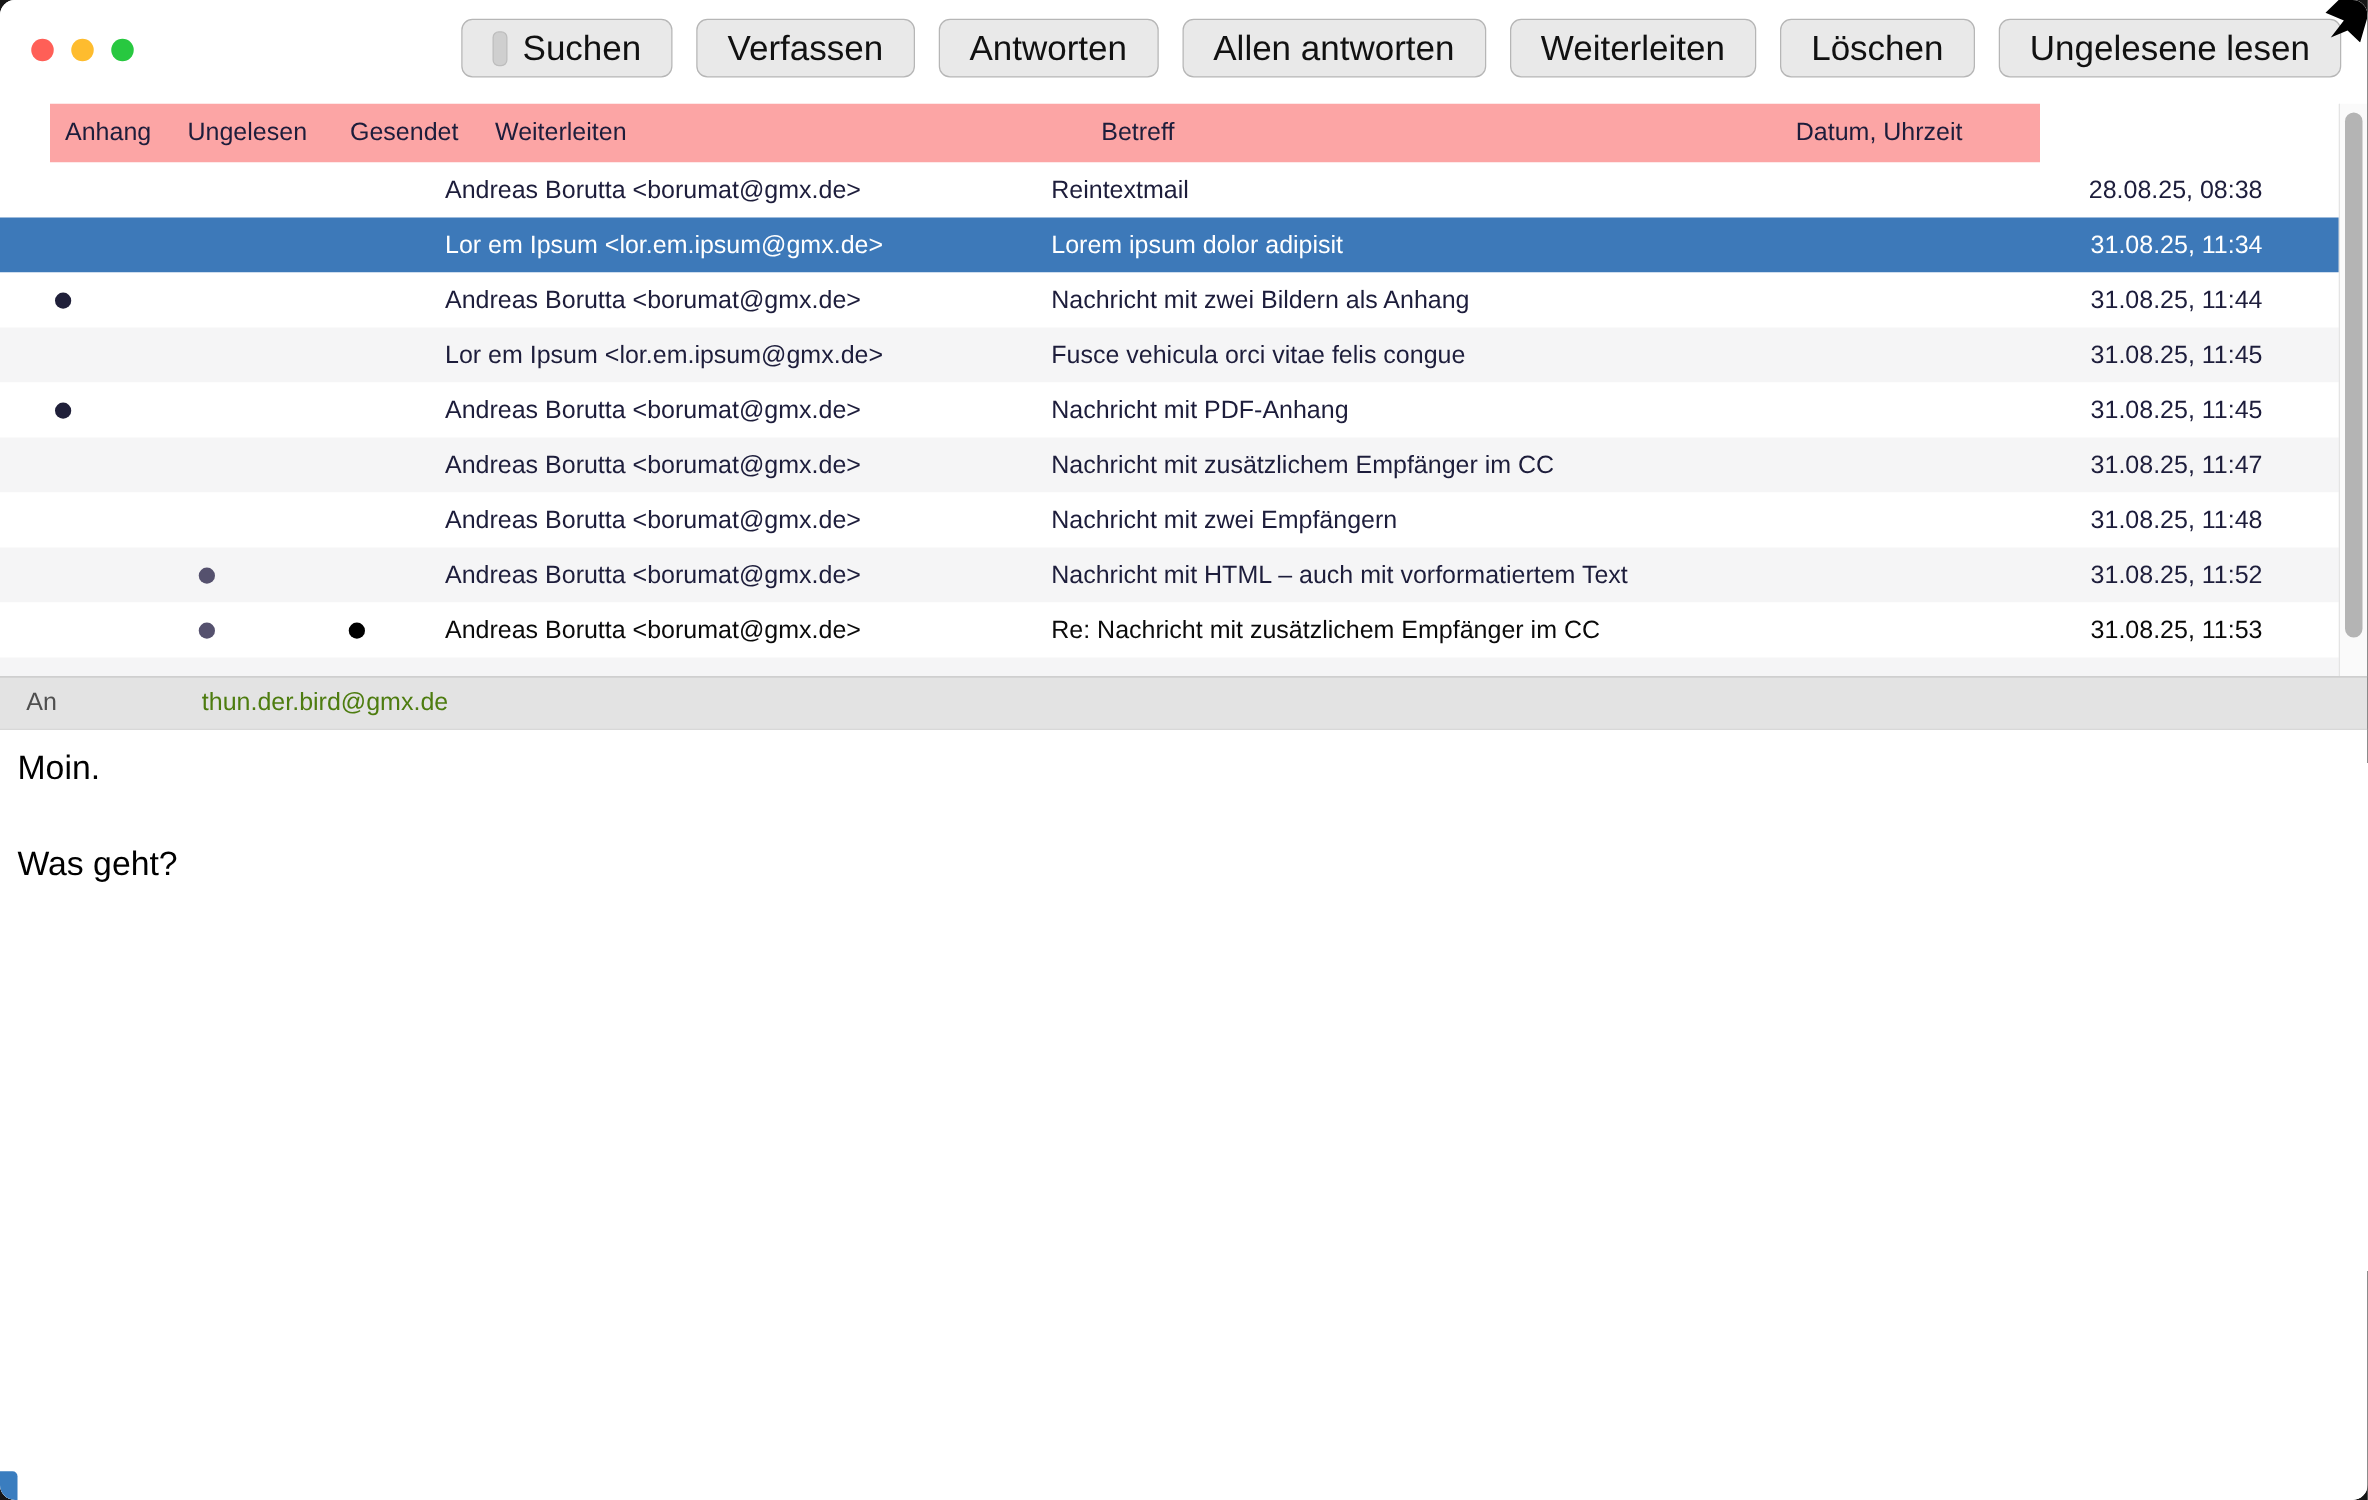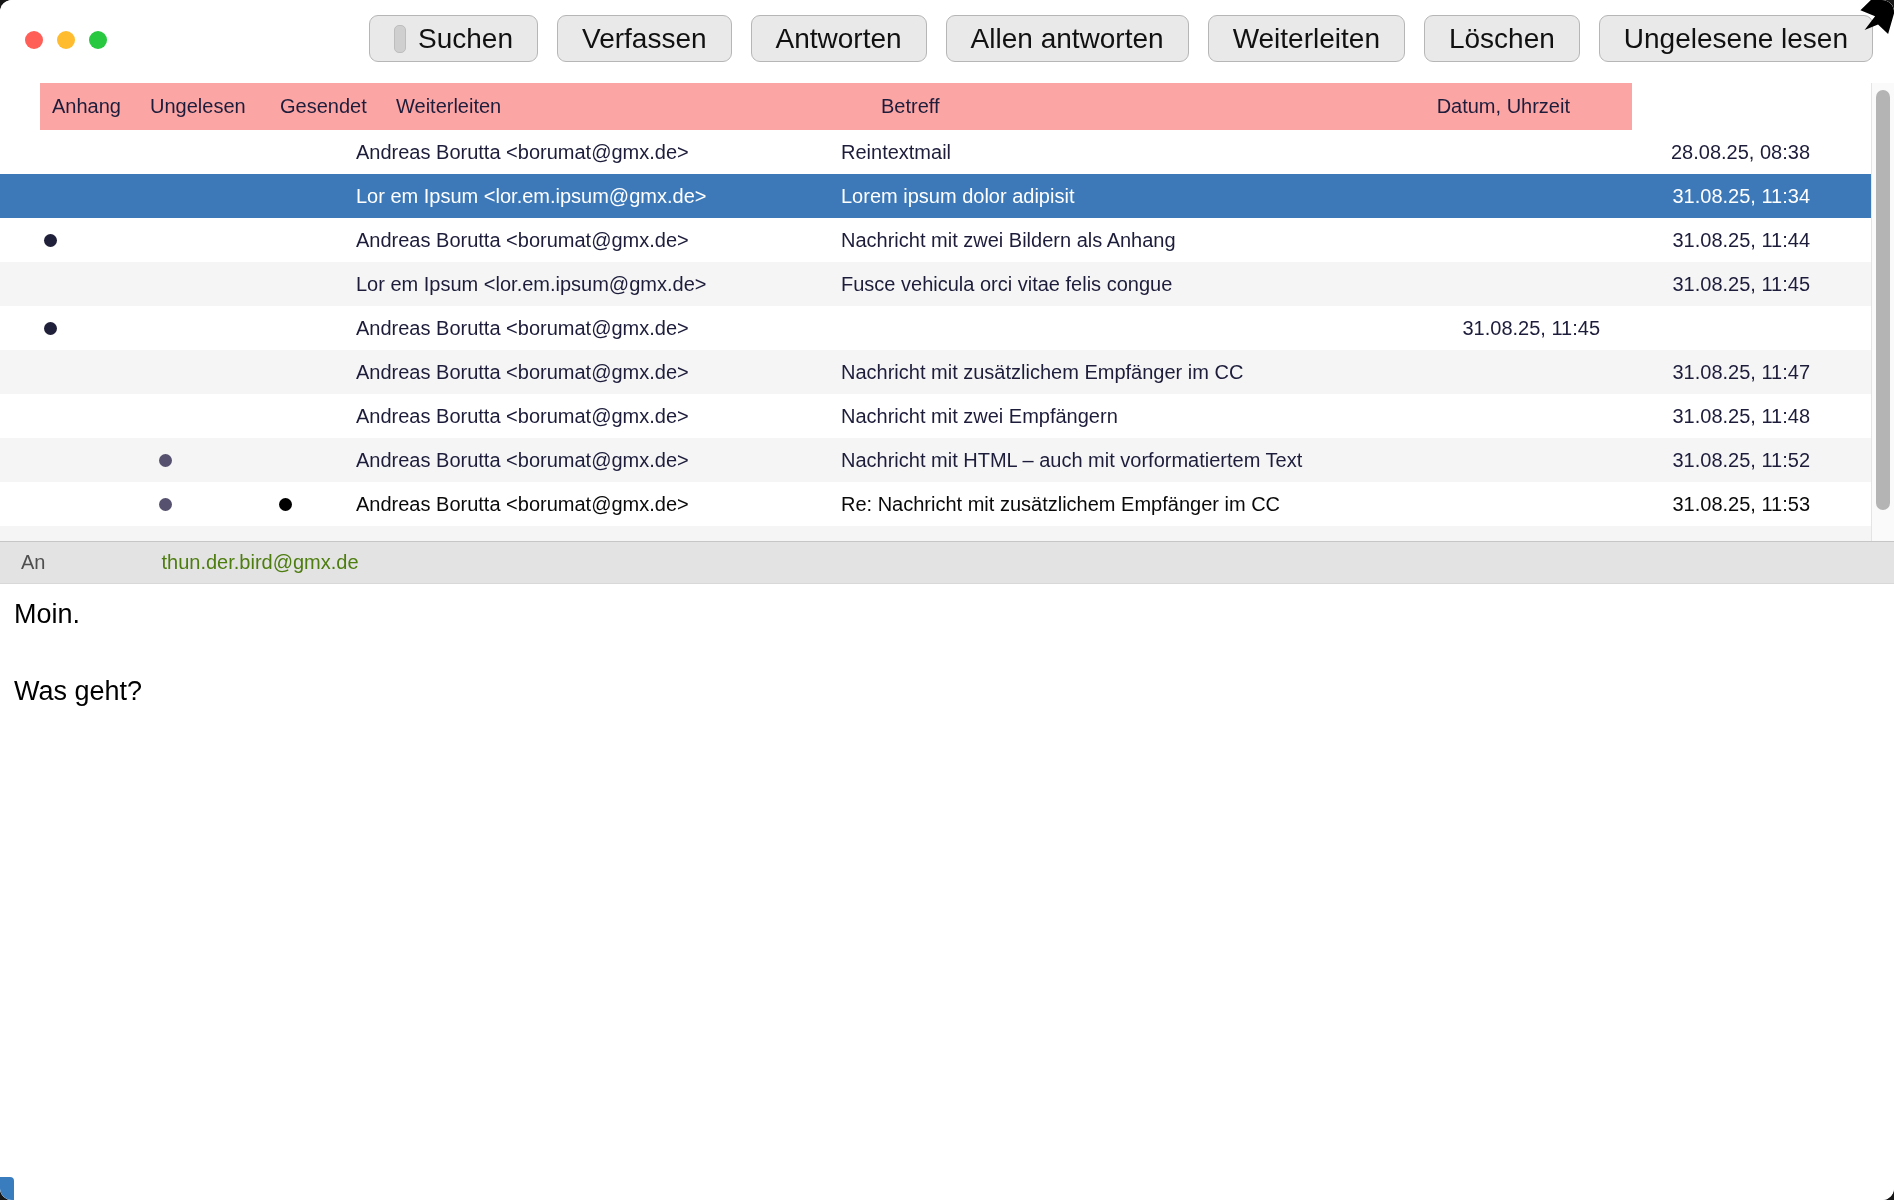--- a/index.html
+++ b/index.html
@@ -151,20 +151,21 @@
           <div class="cell betr">Fusce vehicula orci vitae felis congue</div>
           <div class="cell datum">31.08.25, 11:45</div>
         </div>
         <div class="mrow grid">
           <div class="cell ind">
             <span class="dot dot-anhang"></span>
           </div>
           <div class="cell ind"></div>
           <div class="cell ind"></div>
           <div class="cell korr">Andreas Borutta &lt;borumat@gmx.de&gt;</div>
+          <div class="cell betr">Nachricht mit PDF-Anhang</div>
           <div class="cell datum">31.08.25, 11:45</div>
         </div>
         <div class="mrow grid alt">
           <div class="cell ind"></div>
           <div class="cell ind"></div>
           <div class="cell ind"></div>
           <div class="cell korr">Andreas Borutta &lt;borumat@gmx.de&gt;</div>
           <div class="cell betr">Nachricht mit zusätzlichem Empfänger im CC</div>
           <div class="cell datum">31.08.25, 11:47</div>
         </div>

